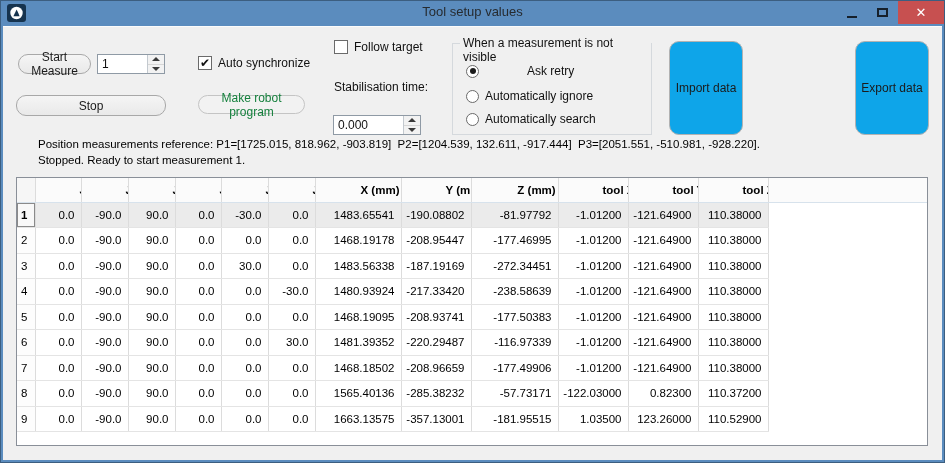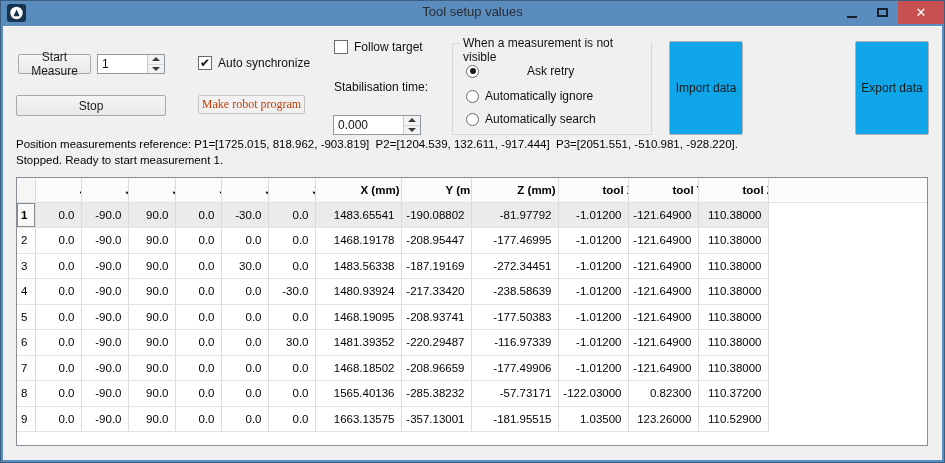--- a/index.html
+++ b/index.html
@@ -38,26 +38,26 @@
   .content {
     position: absolute; top: 26px; left: 3px; right: 3px; bottom: 3px;
     background: #f0f0f0;
     border-top: 1px solid #fbfbfb;
   }
   .abs { position: absolute; }
   
   .btn {
     display: flex; align-items: center; justify-content: center;
     background: linear-gradient(#f5f5f5, #e9e9e9);
-    border: 1px solid #a8a8a8; border-radius: 2px;
+    border: 1px solid #a8a8a8; border-radius: 10px;
     font-size: 12px; color: #1b1b1b; cursor: default;
   }
   .btn.big { background: #0ea5e9; border-color: #b2b2b2; }
   .btn.disabled {
-    background: #f2f2f2; border-color: #c4c4c4; color: #c2410c; font-family: Liberation Serif, serif;
+    background: #f2f2f2; border-color: #c4c4c4; color: #15803d;
   }
   
   .spin {
     display: flex; background: #ffffff; border: 1px solid #8f9aa5; font-size: 12px;
   }
   .spin .spin-value { flex: 1; padding: 2px 4px; color: #111; }
   .spin .spin-buttons { width: 17px; border-left: 1px solid #c3c9cf; display: flex; flex-direction: column; }
   .spin .spin-btn { flex: 1; display: flex; align-items: center; justify-content: center; background: #f2f2f2; }
   .spin .spin-btn:first-child { border-bottom: 1px solid #d6d6d6; }
   .tri-up { width: 0; height: 0; border-left: 4px solid transparent; border-right: 4px solid transparent; border-bottom: 4px solid #3a3a3a; }
@@ -77,21 +77,21 @@
   .radio.checked .dot { background: #1b1b1b; }
   
   .groupbox {
     border: 1px solid #d5d9dd; position: absolute;
   }
   .groupbox .gb-title {
     position: absolute; top: -8px; left: 7px; background: #f0f0f0; padding: 0 3px;
     font-size: 12px; color: #111;
   }
   .label { font-size: 12px; color: #111; }
-  .status { font-size: 11.5px; color: #000; white-space: pre; }
+  .status { font-size: 11.5px; color: #000; white-space: pre; margin-left: 22px; }
   
   .table-wrap {
     position: absolute; left: 13px; top: 150px; width: 912px; height: 269px;
     background: #ffffff; border: 1px solid #898f98; overflow: hidden;
   }
   table.grid { border-collapse: collapse; table-layout: fixed; width: 100%; font-size: 11.5px; }
   table.grid th {
     height: 24px; font-weight: bold; color: #000; background: #fbfbfb;
     border-right: 1px solid #dcdcdc; border-bottom: 1px solid #d7e2ec;
     text-align: center; overflow: hidden; white-space: nowrap; padding-left: 44px;

